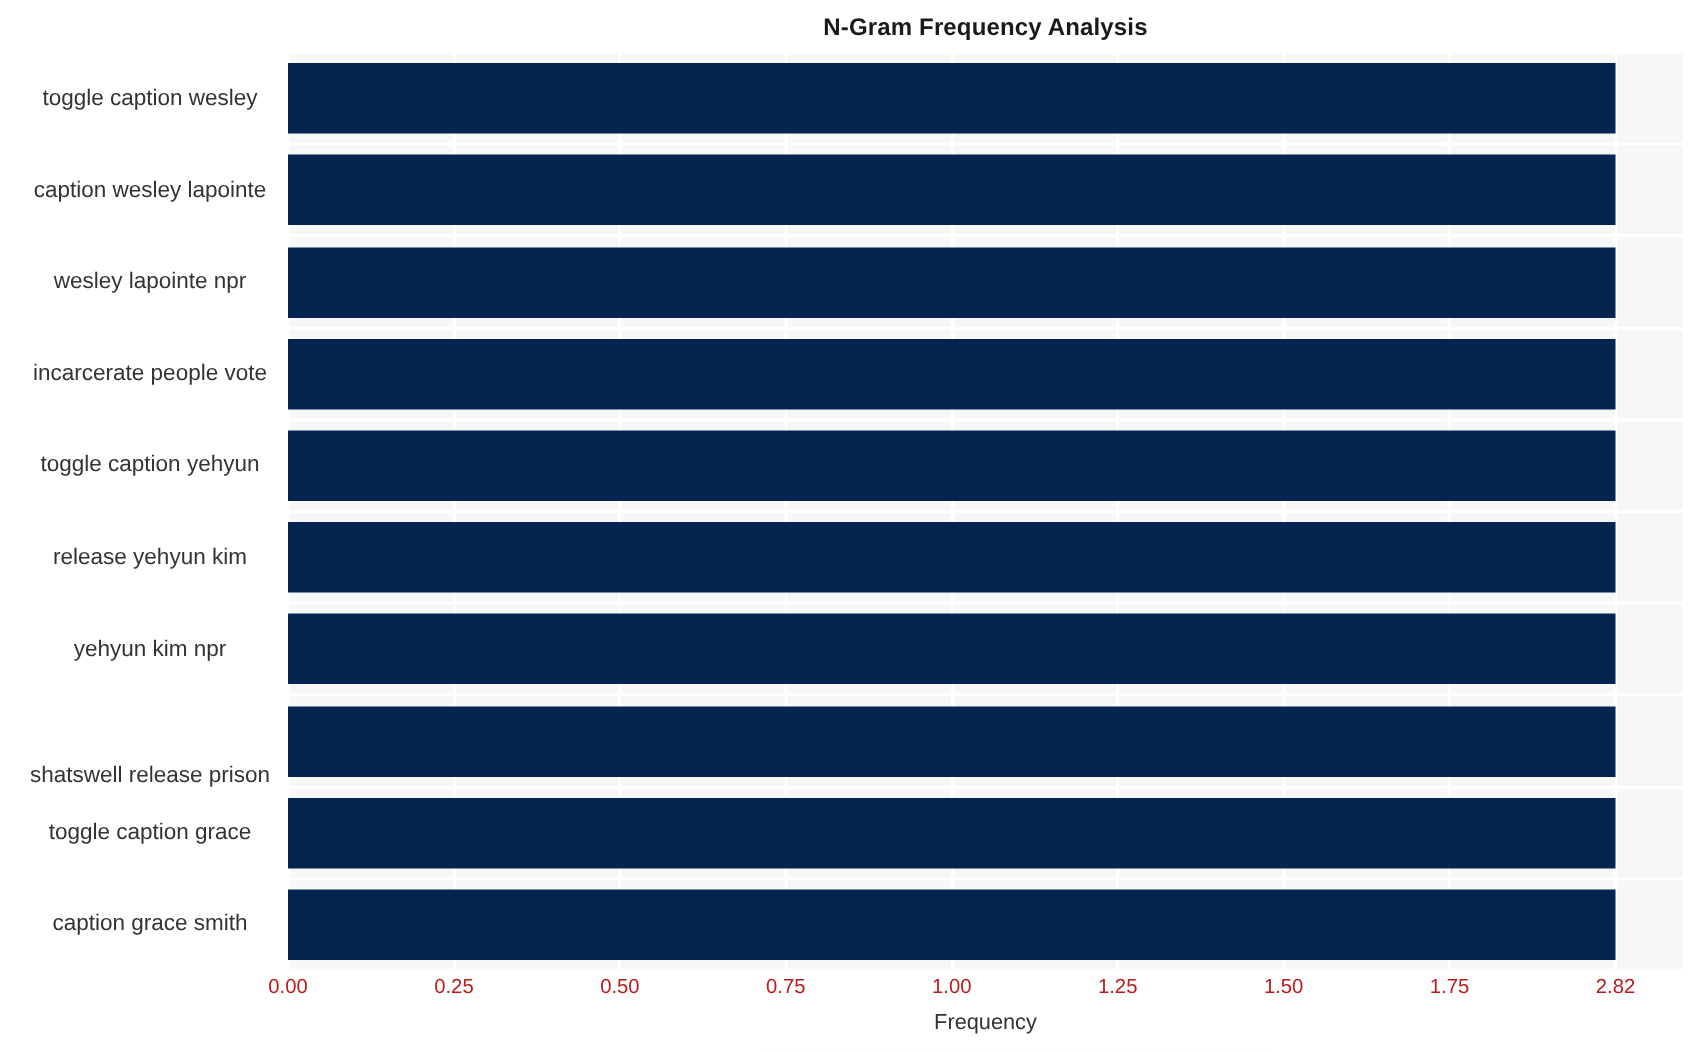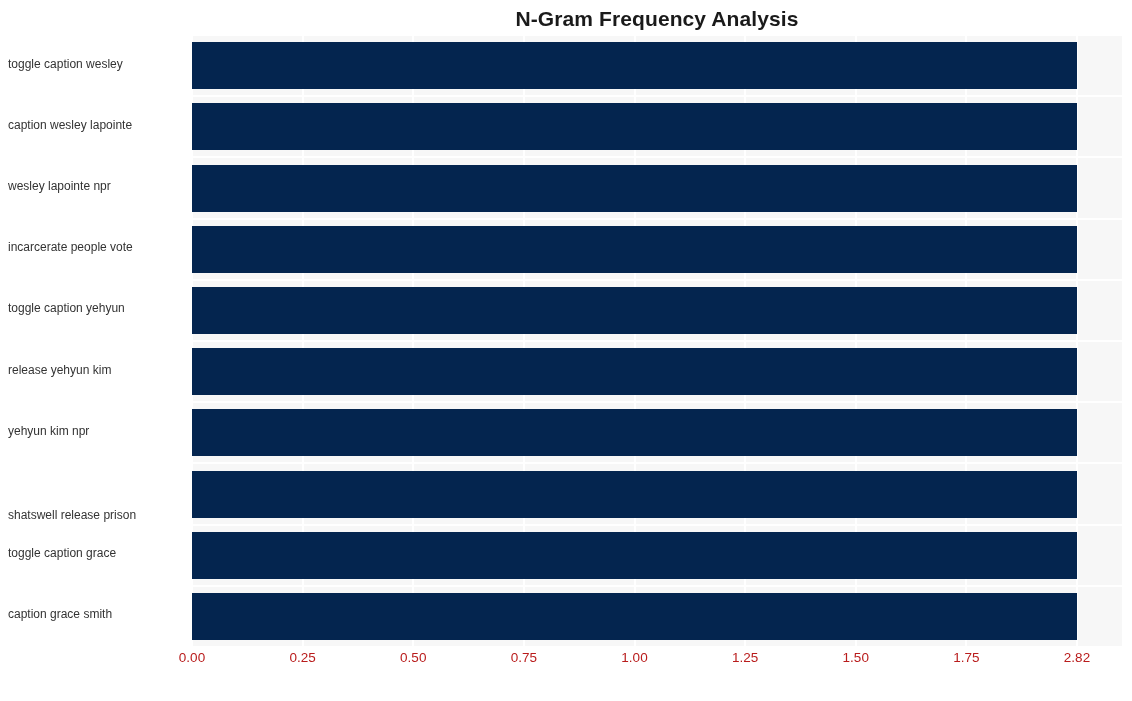--- a/index.html
+++ b/index.html
@@ -23,21 +23,21 @@
 
   
   #chart-title {
     position: absolute;
     left: 192px;
     right: 10px;
     top: 6px;
     height: 26px;
     line-height: 26px;
     text-align: center;
-    font-size: 21px;
+    font-size: 16px;
     font-weight: bold;
     color: #1a1a1a;
     letter-spacing: 0.1px;
   }
 
   
   #plot-area {
     position: absolute;
     left: 192px;
     top: 35px;
@@ -67,22 +67,22 @@
     position: absolute;
     left: 0;
     background: #04254f;
   }
 
   
   .ytick {
     position: absolute;
     right: 0;
     width: 184px;
-    text-align: left;
-    font-size: 12px;
+    text-align: center;
+    font-size: 15px;
     color: #333333;
     white-space: nowrap;
   }
   #y-labels {
     position: absolute;
     left: 0;
     top: 35px;
     width: 192px;
     height: 612px;
   }
@@ -173,14 +173,15 @@
       <div class="xtick" style="left: 110.625px;">0.25</div>
       <div class="xtick" style="left: 221.25px;">0.50</div>
       <div class="xtick" style="left: 331.875px;">0.75</div>
       <div class="xtick" style="left: 442.5px;">1.00</div>
       <div class="xtick" style="left: 553.125px;">1.25</div>
       <div class="xtick" style="left: 663.75px;">1.50</div>
       <div class="xtick" style="left: 774.375px;">1.75</div>
       <div class="xtick" style="left: 885px;">2.82</div>
     </div>
 
+  <div id="x-axis-title">Frequency</div>
 
 </div>
 
 </body></html>

